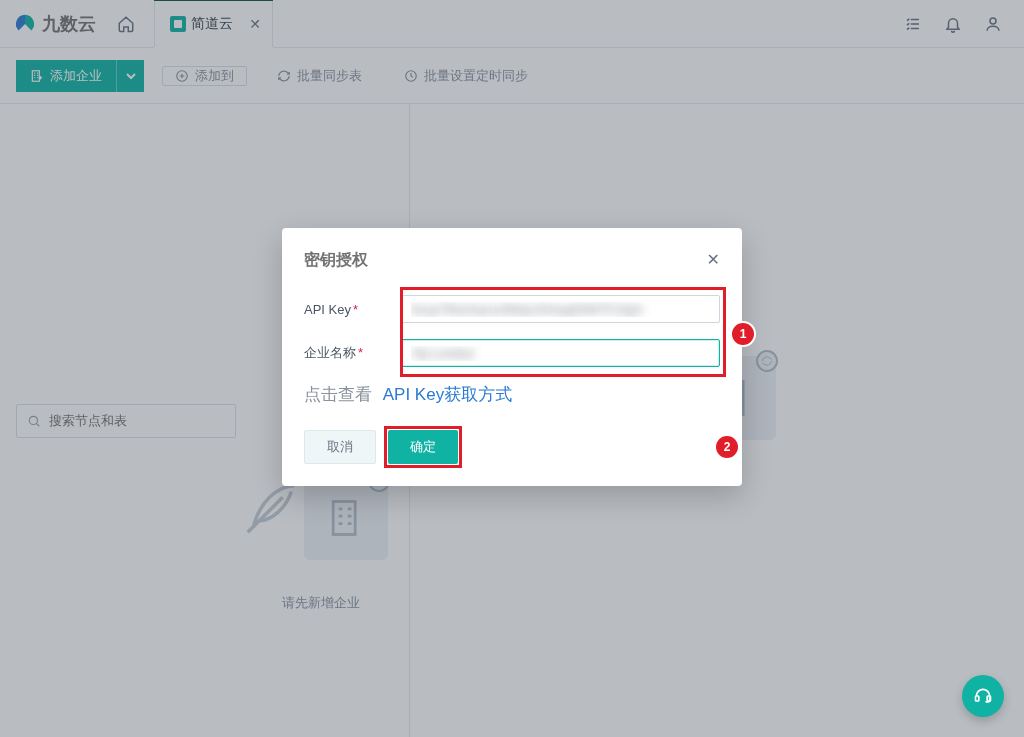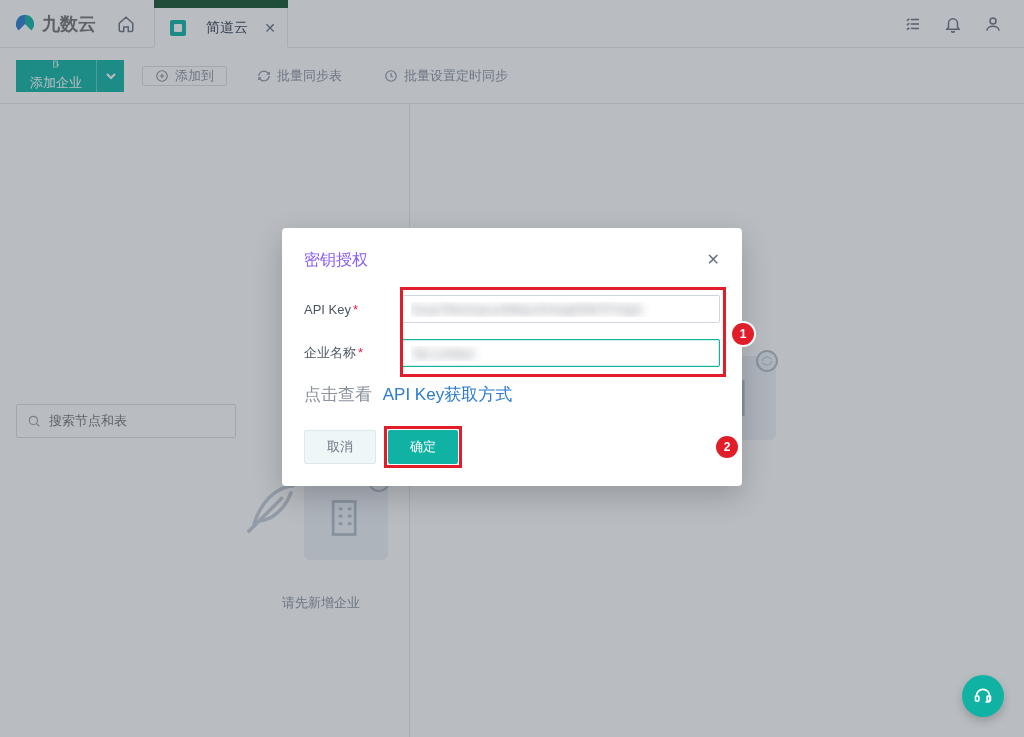--- a/index.html
+++ b/index.html
@@ -6,34 +6,34 @@
   body { width: 1024px; height: 737px; background: #fff; overflow: hidden; position: relative; }
 
   
   .header {
     height: 48px; display: flex; align-items: center; border-bottom: 1px solid #e6e8eb;
     padding-left: 14px;
   }
   .logo { display: flex; align-items: center; gap: 6px; font-weight: 700; font-size: 18px; color: #737373; margin-right: 14px;}
   .logo svg { width: 22px; height: 22px; }
   .home-btn { width: 32px; height: 32px; display: flex; align-items: center; justify-content: center; color: #6b7280; cursor:pointer;}
-  .tab { position:relative; height: 48px; padding: 0 40px 0 16px; display:flex; align-items:center; gap:20px; font-size:14px; color:#374151; border-top:8px solid #14532d; margin-left:12px; box-shadow: 0 -1px 0 #fff inset, -1px 0 0 #e6e8eb inset, 1px 0 0 #e6e8eb inset; justify-content: flex-end; }
+  .tab { position:relative; height: 48px; padding: 0 40px 0 16px; display:flex; align-items:center; gap:5px; font-size:14px; color:#374151; border-top:1px solid #14532d; margin-left:12px; box-shadow: 0 -1px 0 #fff inset, -1px 0 0 #e6e8eb inset, 1px 0 0 #e6e8eb inset; justify-content: flex-end; }
   .tab-icon { width:16px; height:16px; background:#10b3a3; border-radius:2px; display:flex; align-items:center; justify-content:center; }
   .tab-icon::before{ content:""; width:8px;height:8px;background:#fff; border-radius:1px;}
   .tab-close { position:absolute; right:12px; color:#6b7280; font-size:14px; cursor:pointer;}
   .header-right { margin-left:auto; display:flex; align-items:center; gap:22px; padding-right:22px; color:#6b7280;}
   .header-right span { cursor:pointer; }
   .hr-icon{ width:18px;height:18px; display:flex;align-items:center;justify-content:center;}
 
   
   .toolbar {
     height: 56px; display:flex; align-items:center; gap:18px; padding-left:16px; border-bottom:1px solid #e6e8eb;
   }
   .btn-primary-group{ display:flex; }
-  .btn-primary { background:#10b3a3; color:#fff; height:32px; padding:0 14px; font-size:13px; display:flex; align-items:center; gap:6px; border:none; cursor:pointer;flex-direction:column;}
+  .btn-primary { background:#10b3a3; color:#fff; height:32px; padding:0 14px; font-size:13px; display:flex; align-items:center; gap:6px; border:none; cursor:pointer;}
   .btn-primary-caret { background:#10b3a3; color:#fff; height:32px; width:28px; display:flex;align-items:center;justify-content:center; border:none; border-left:1px solid rgba(255,255,255,0.35); cursor:pointer;}
   .tool-link{ color:#8a929d; font-size:13px; display:flex; align-items:center; gap:6px; height:20px; padding:0 12px; cursor:pointer;}
   .tool-link.bordered{ border:1px solid #dcdfe5; border-radius:2px;}
   .tool-link svg, .btn-primary svg { width:14px;height:14px;}
 
   
   .main { display:flex; height: calc(737px - 48px - 56px); }
   .sidebar { width: 410px; border-right:1px solid #e6e8eb; padding:14px 16px; display:flex; flex-direction:row; align-items:center;}
   .search-box { width:100%; height:34px; border:1px solid #dcdfe5; border-radius:2px; padding:0 10px; display:flex; align-items:center; gap:8px; color:#9aa3af;}
   .search-box input{ border:none; outline:none; font-size:13px; flex:1; background:transparent; color:#374151;}
@@ -43,21 +43,21 @@
   .doc-card{ position:absolute; right:18px; top:16px; width:84px; height:84px; background:#eef2f6; border-radius:6px; display:flex;align-items:center;justify-content:center; color:#b3bdc9;}
   .content { flex:1; position:relative; }
   .content-empty{ position:absolute; left:50%; top:46%; transform:translate(-50%,-50%); display:flex; flex-direction:column; align-items:center; gap:14px;}
   .content-empty .doc-card{ position:static;}
   .content-empty a{ color:#8a929d; font-size:13px; text-decoration:underline; cursor:pointer;}
   .cplus{position:absolute; right:-2px; top:-6px; width:22px;height:22px;border-radius:50%;border:2px solid #b3bdc9; display:flex;align-items:center;justify-content:center; background:#eef2f6; font-size:14px; color:#b3bdc9;}
 
   
   .overlay{ position:absolute; inset:0; background:rgba(55,65,81,0.35); display:flex; align-items:flex-start; justify-content:center; padding-top:228px;}
   .dialog{ width:460px; background:#fff; border-radius:4px; box-shadow:0 10px 30px rgba(0,0,0,0.2); padding:22px 22px 22px 22px; position:relative;}
-  .dlg-title{ font-size:16px; font-weight:400; color:#8b5cf6;}
+  .dlg-title{ font-size:16px; font-weight:700; color:#737373;}
   .dlg-close{ position:absolute; right:22px; top:22px; color:#6b7280; cursor:pointer; font-size:16px;}
   .form{ margin-top:24px; position:relative;}
   .form-row{ display:flex; align-items:center; margin-bottom:16px;}
   .form-label{ width:96px; font-size:13px; color:#4b5563;}
   .req{ color:#e11d48; margin-left:2px;}
   .form-input{ flex:1; height:28px; border:1px solid #cfd6dd; border-radius:2px; padding:0 10px; font-size:13px; color:#555; outline:none;}
   .form-input.focus{ border-color:#10b3a3; box-shadow:0 0 0 1px rgba(16,179,163,0.2) inset;}
   .blurred{ color:transparent; text-shadow: 0 0 8px rgba(80,90,100,0.7);}
   .red-box{ position:absolute; border:3px solid #e11d2a; pointer-events:none;}
   .help-row{ font-size:17px; color:#8a929d; }

